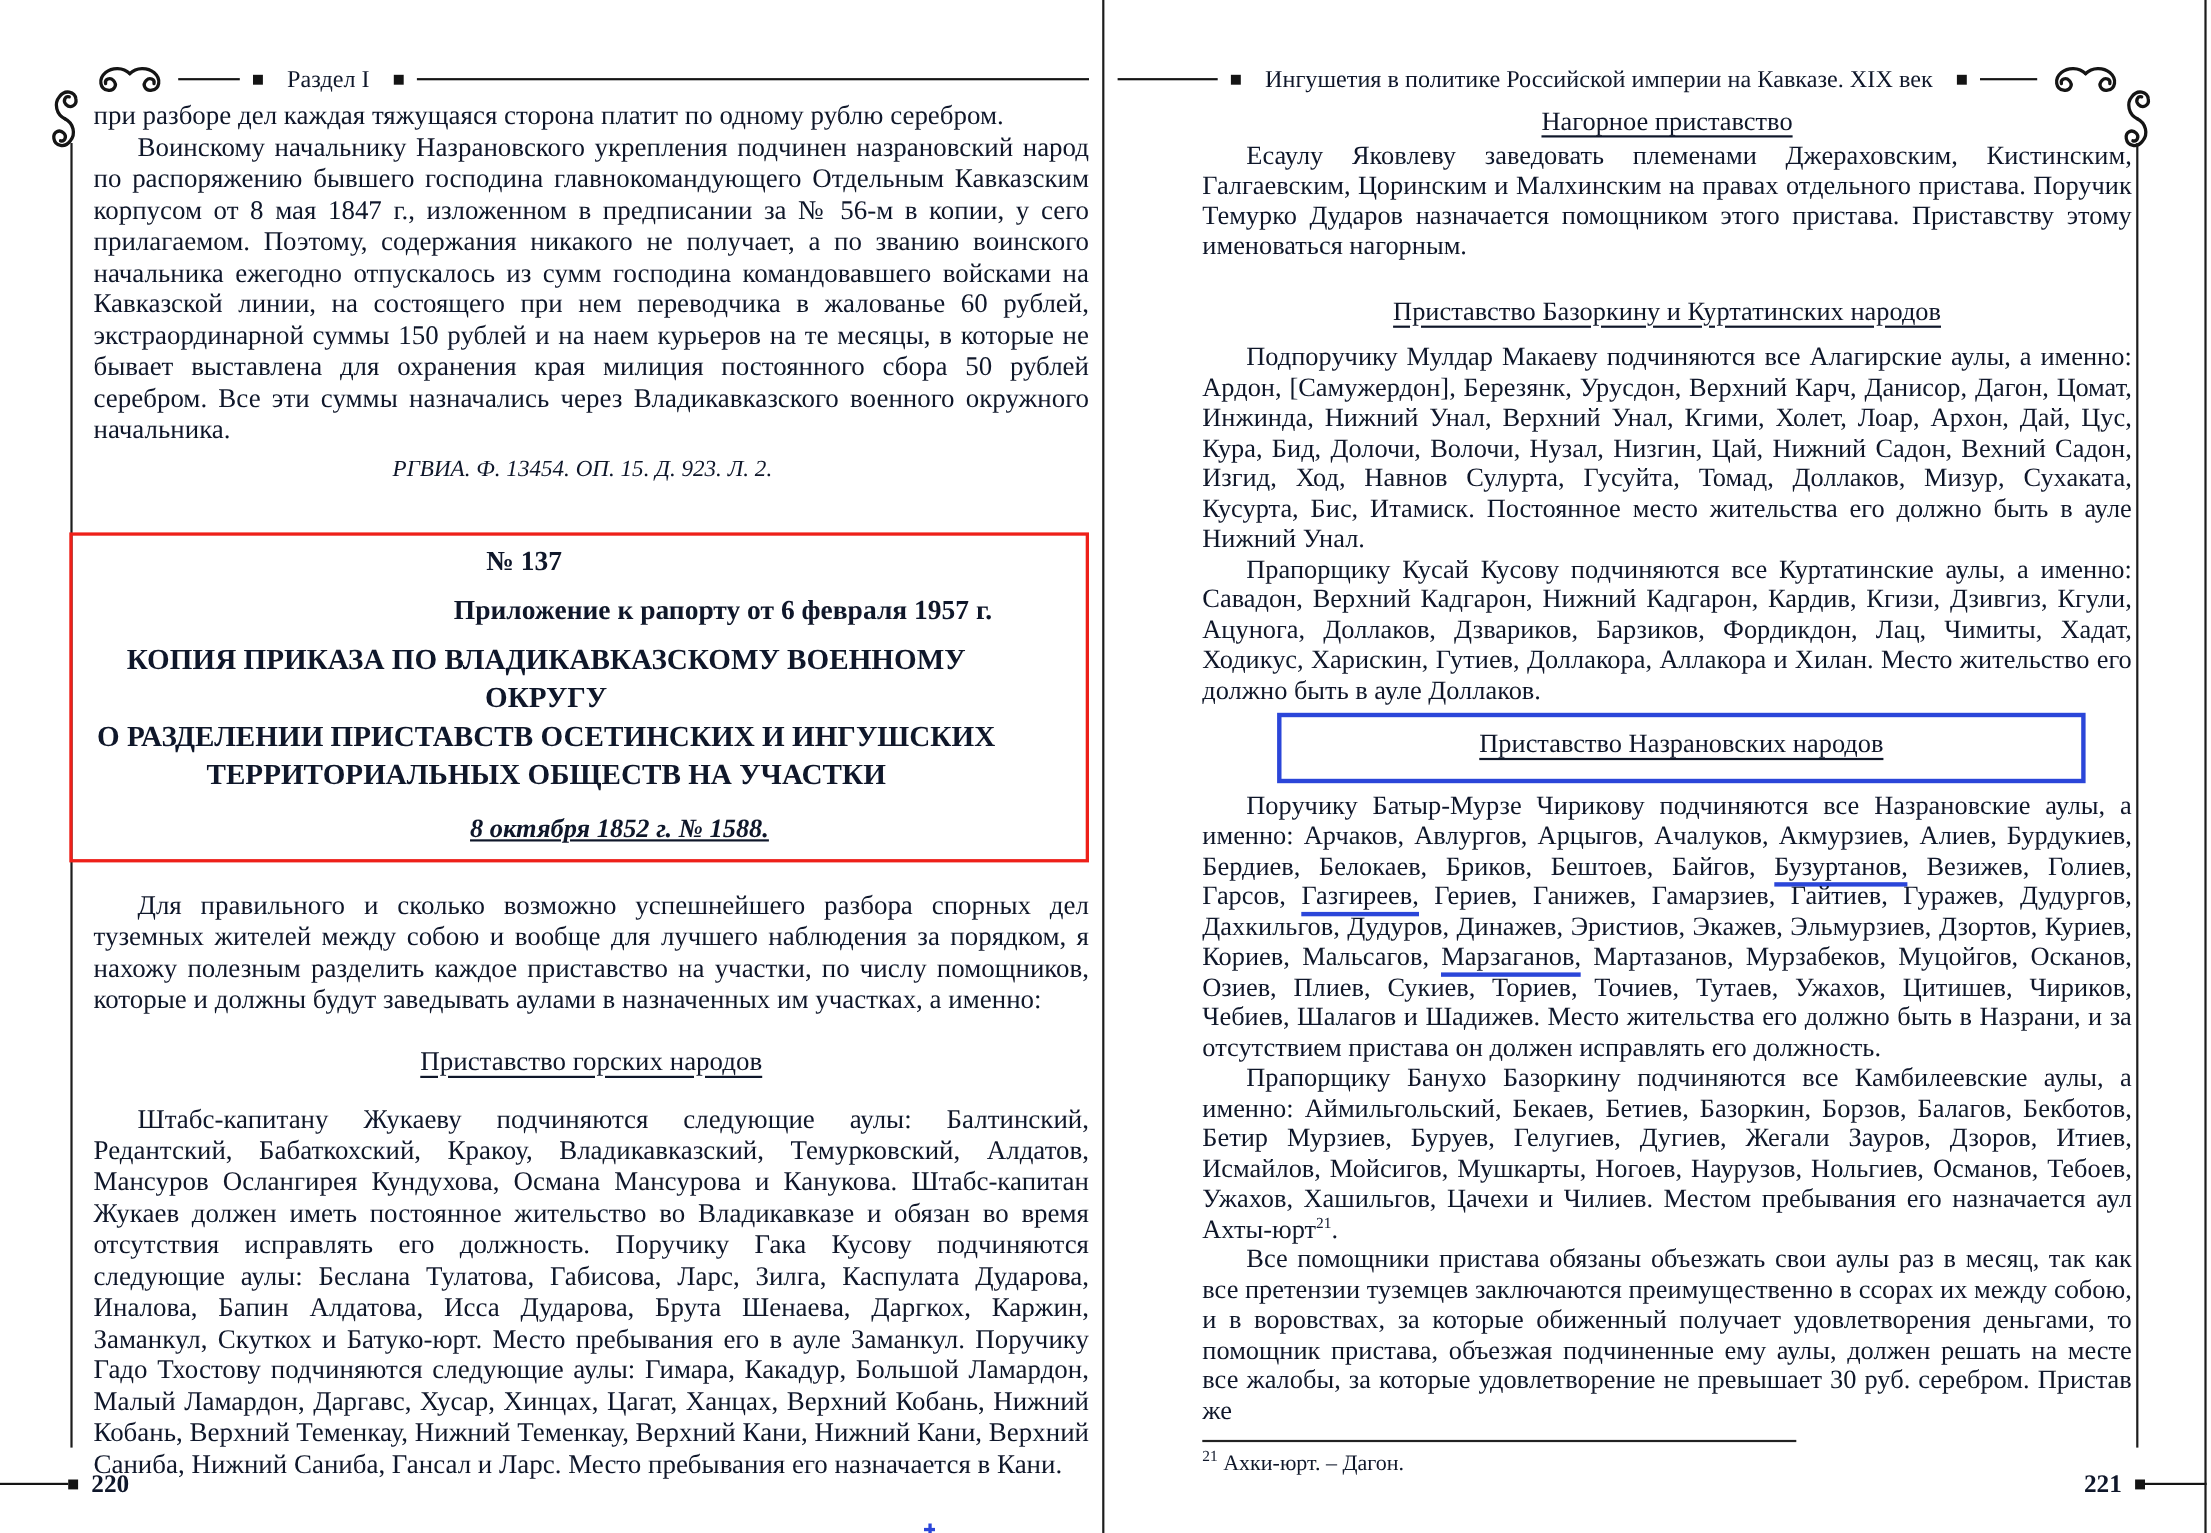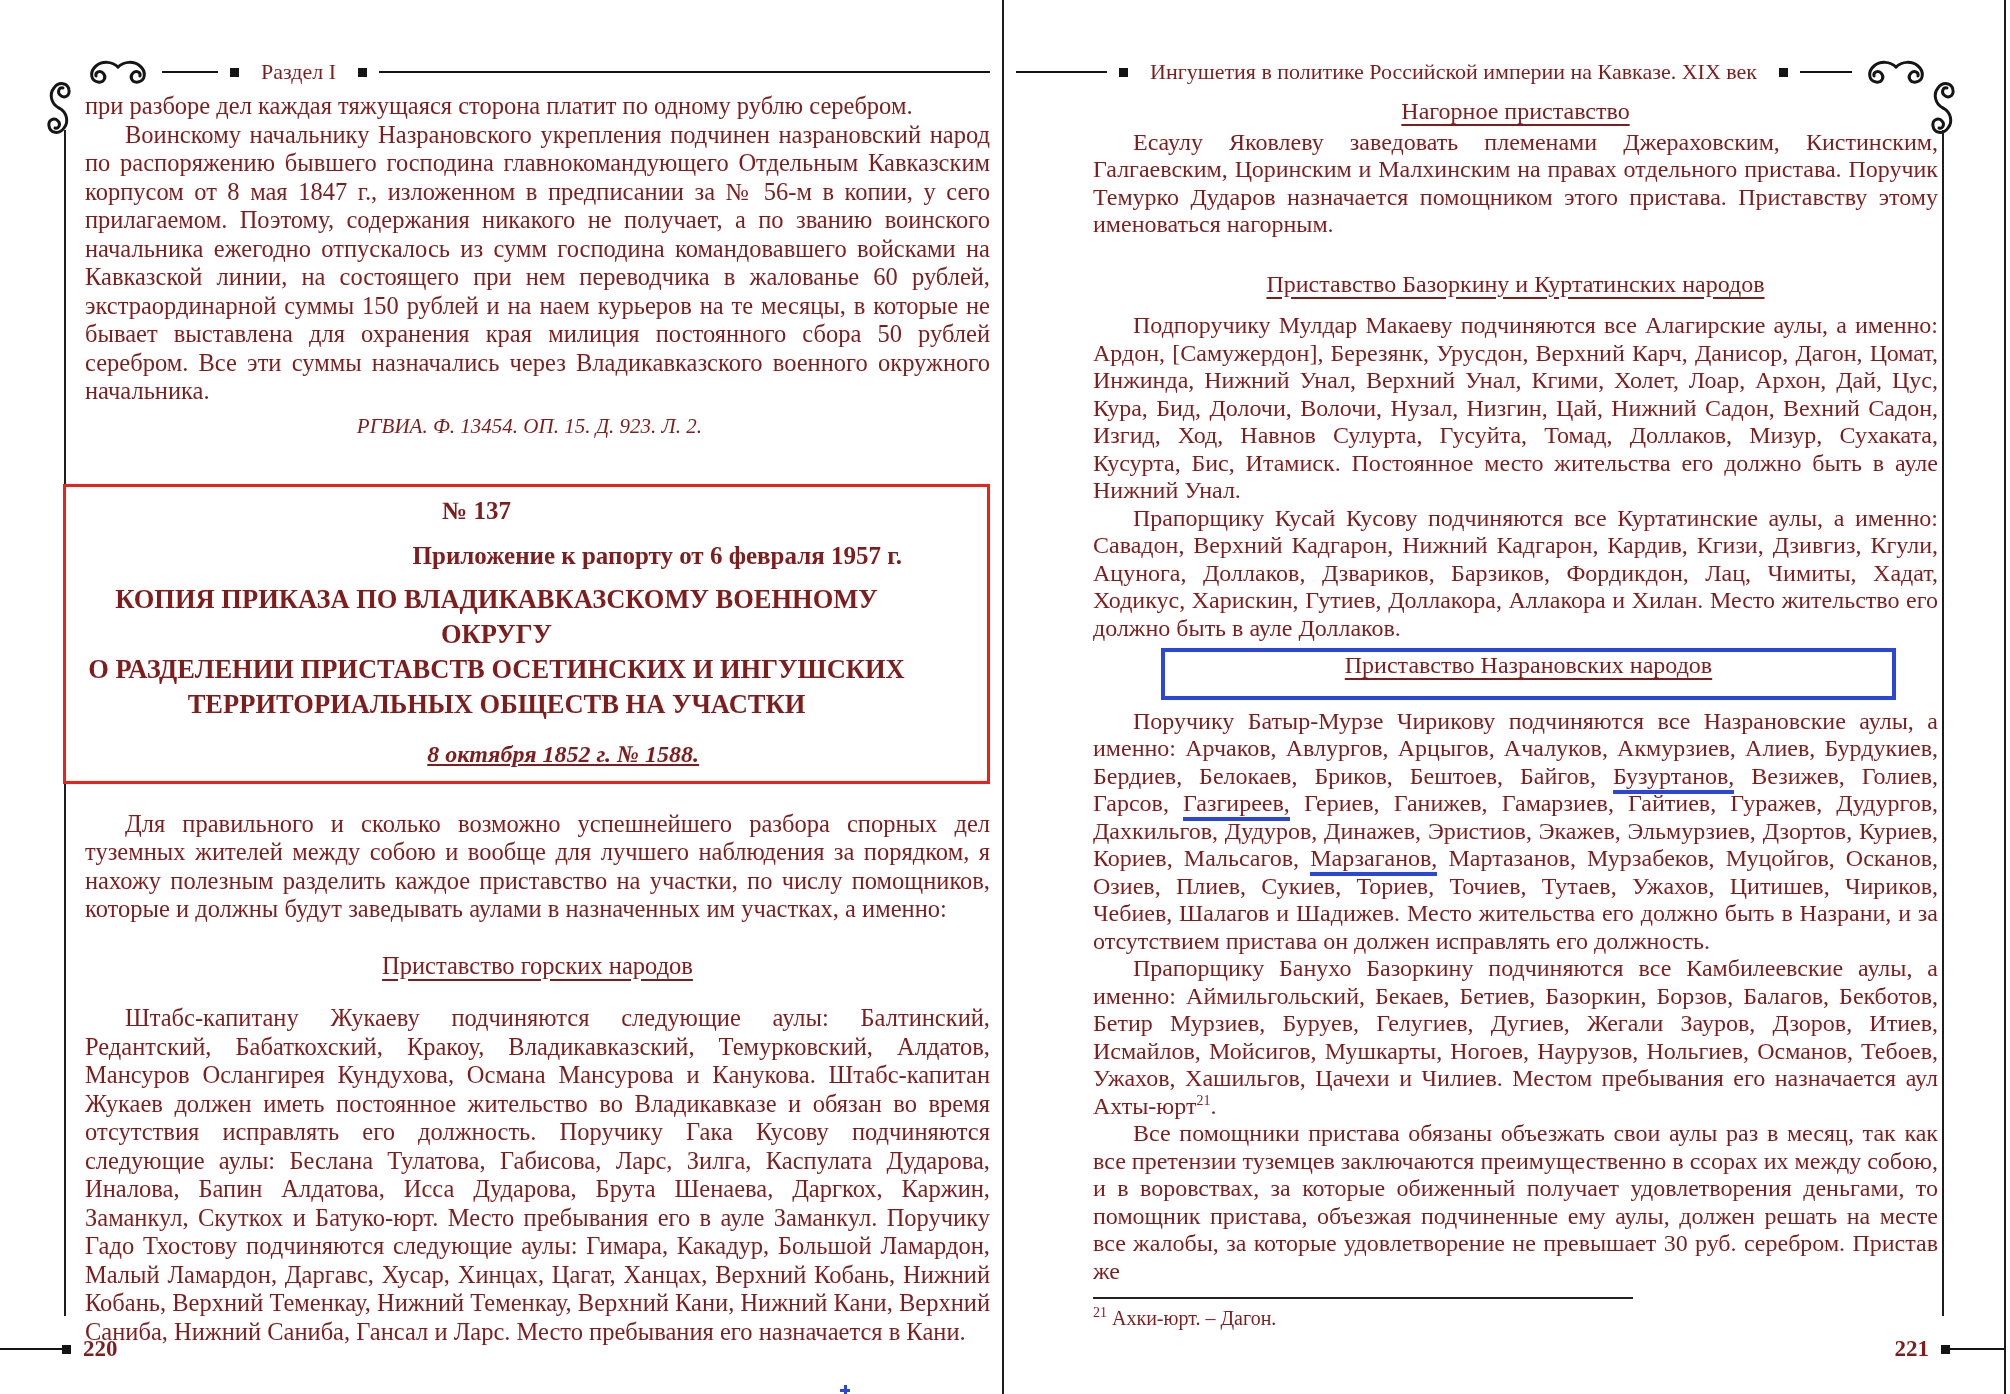--- a/index.html
+++ b/index.html
@@ -2,21 +2,21 @@
 <html><head>
 <meta charset="utf-8">
 <style>
   html,body{margin:0;padding:0;background:#ffffff;}
   .spread{
     position:relative;
     width:2010px;height:1394px;
     background:#ffffff;
     overflow:hidden;
     font-family:"Liberation Serif", serif;
-    color:#7f1d1d;
+    color:#0f172a;
   }
   .divider{position:absolute;left:1002px;top:0;width:2px;height:1394px;background:#1c1c1c;}
   .edge-right{position:absolute;left:2004px;top:0;width:2px;height:1394px;background:#1c1c1c;}
 
   
   .hline{height:2px;background:#141414;}
   .sq{width:9px;height:9px;background:#141414;flex:0 0 auto;}
   .orn{flex:0 0 auto;}
   .page-header{position:absolute;display:flex;align-items:center;gap:12px;height:28px;}
   .ph-left{left:86px;top:58px;width:904px;}
@@ -60,21 +60,21 @@
     text-underline-offset:5px;
     text-decoration-thickness:1.5px;
     margin:0;
     font-weight:normal;
     font-size:inherit;
   }
   .blue-box{
     border:4px solid #2b46d9;
     margin:6px 0 0 68px;
     width:727px;
-    padding:0 0 16px 0;
+    padding:12px 0 16px 0;
   }
   .blue-ul{border-bottom:4px solid #2b46d9;padding-bottom:1px;}
   sup.fn{vertical-align:super;font-size:14px;line-height:0;}
   .footnote-rule{width:540px;height:2px;background:#222;margin-top:12px;}
   .footnote{font-size:20px;margin:6px 0 0 0;text-indent:0;}
 
   .m-t24{margin-top:24px;} .m-t20{margin-top:3px;} .m-t32{margin-top:32px;}
   .m-t14{margin-top:14px;} .m-t26{margin-top:26px;} .m-t28{margin-top:28px;}
   .m-t8{margin-top:8px;} .m-t6{margin-top:6px;}
 

